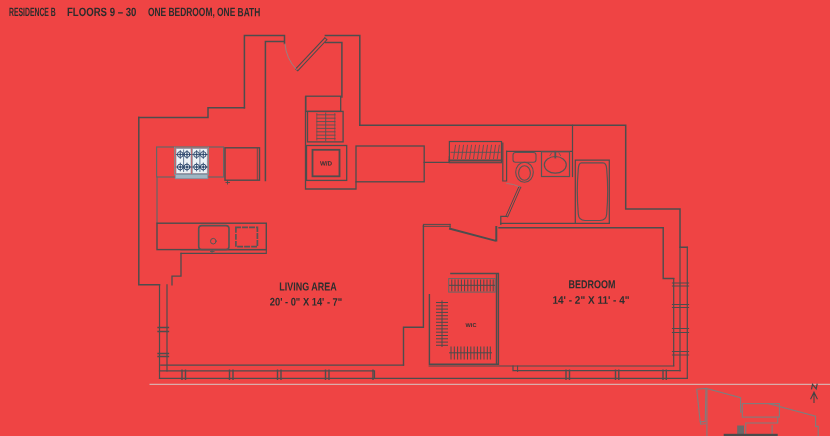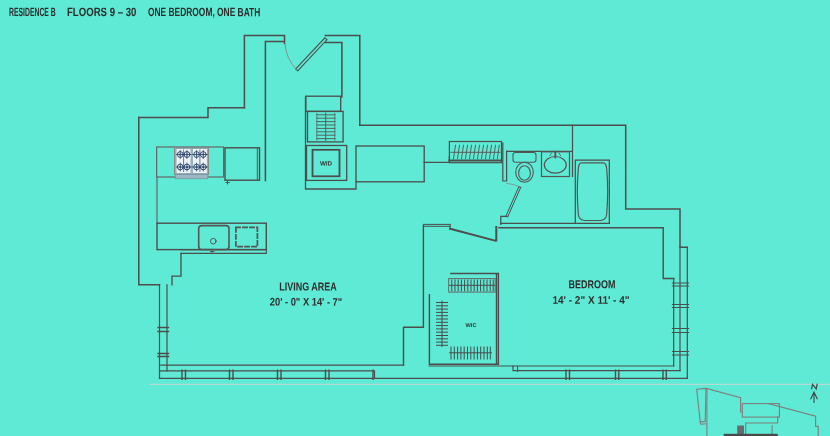--- a/index.html
+++ b/index.html
@@ -1,16 +1,16 @@
 <!DOCTYPE html>
 <html><head>
 <meta charset="utf-8">
 <style>
   html,body{margin:0;padding:0;background:#fdfefd;}
-  .page{position:relative;width:830px;height:436px;background:#5eead4;font-family:"Liberation Sans", sans-serif;overflow:hidden;text-align:center;}
+  .page{position:relative;width:830px;height:436px;background:#ef4444;font-family:"Liberation Sans", sans-serif;overflow:hidden;text-align:center;}
   .ts{position:absolute;top:5px;font-size:12px;font-weight:bold;color:#2c2c2c;transform-origin:0 0;white-space:nowrap;}
 </style>
 </head>
 <body>
 <div class="page">
 
   <div class="ts" style="left:8.7px;transform:scaleX(0.57) rotate(0.06deg)">RESIDENCE B</div>
   <div class="ts" style="left:66.5px;transform:scaleX(0.80) rotate(0.06deg)">FLOORS 9 – 30</div>
   <div class="ts" style="left:147.8px;transform:scaleX(0.70) rotate(0.06deg)">ONE BEDROOM, ONE BATH</div>
   <svg width="830" height="436" viewBox="0 0 830 436" style="position:absolute;left:0;top:0;" fill="none" stroke-linecap="square">

